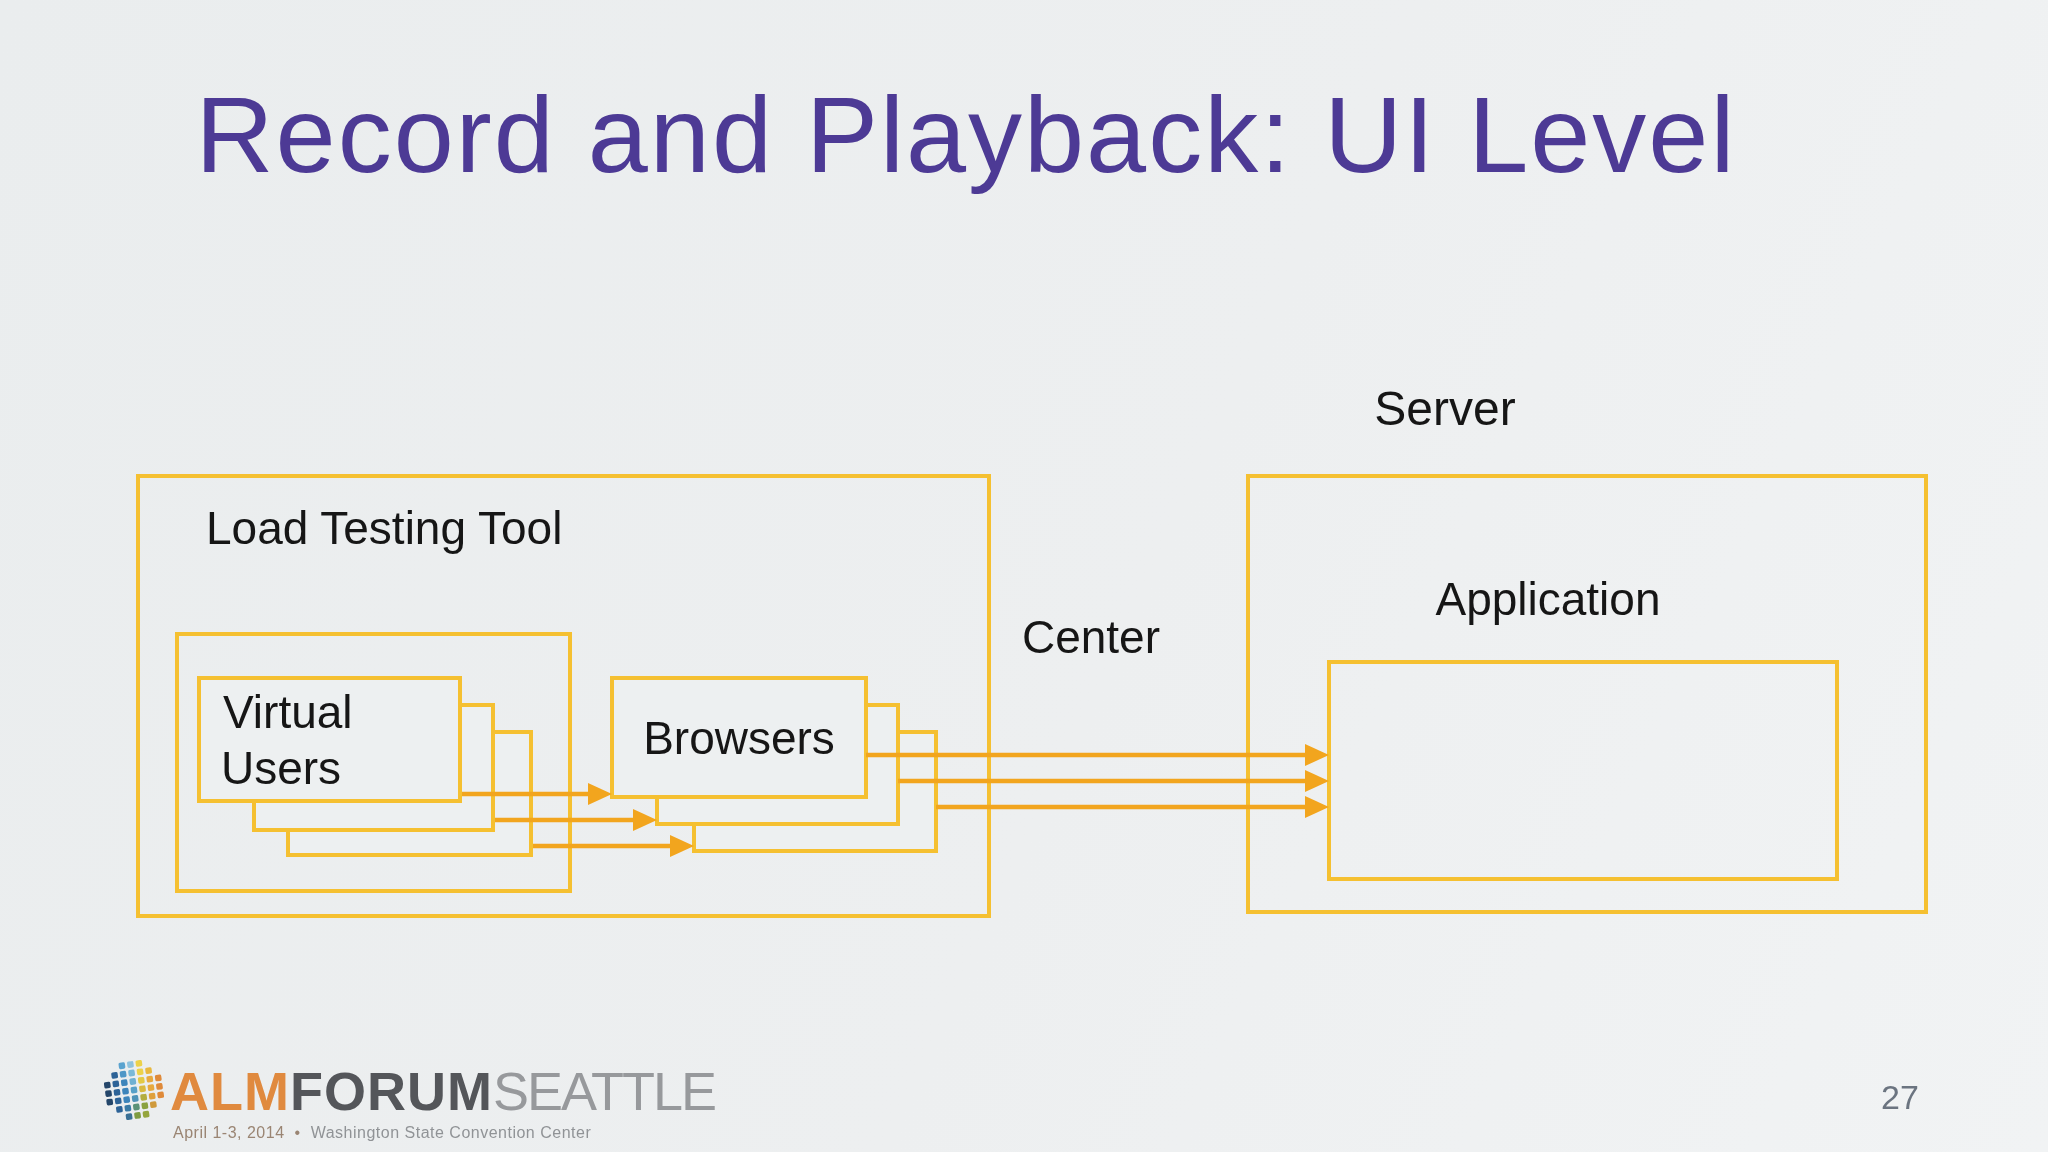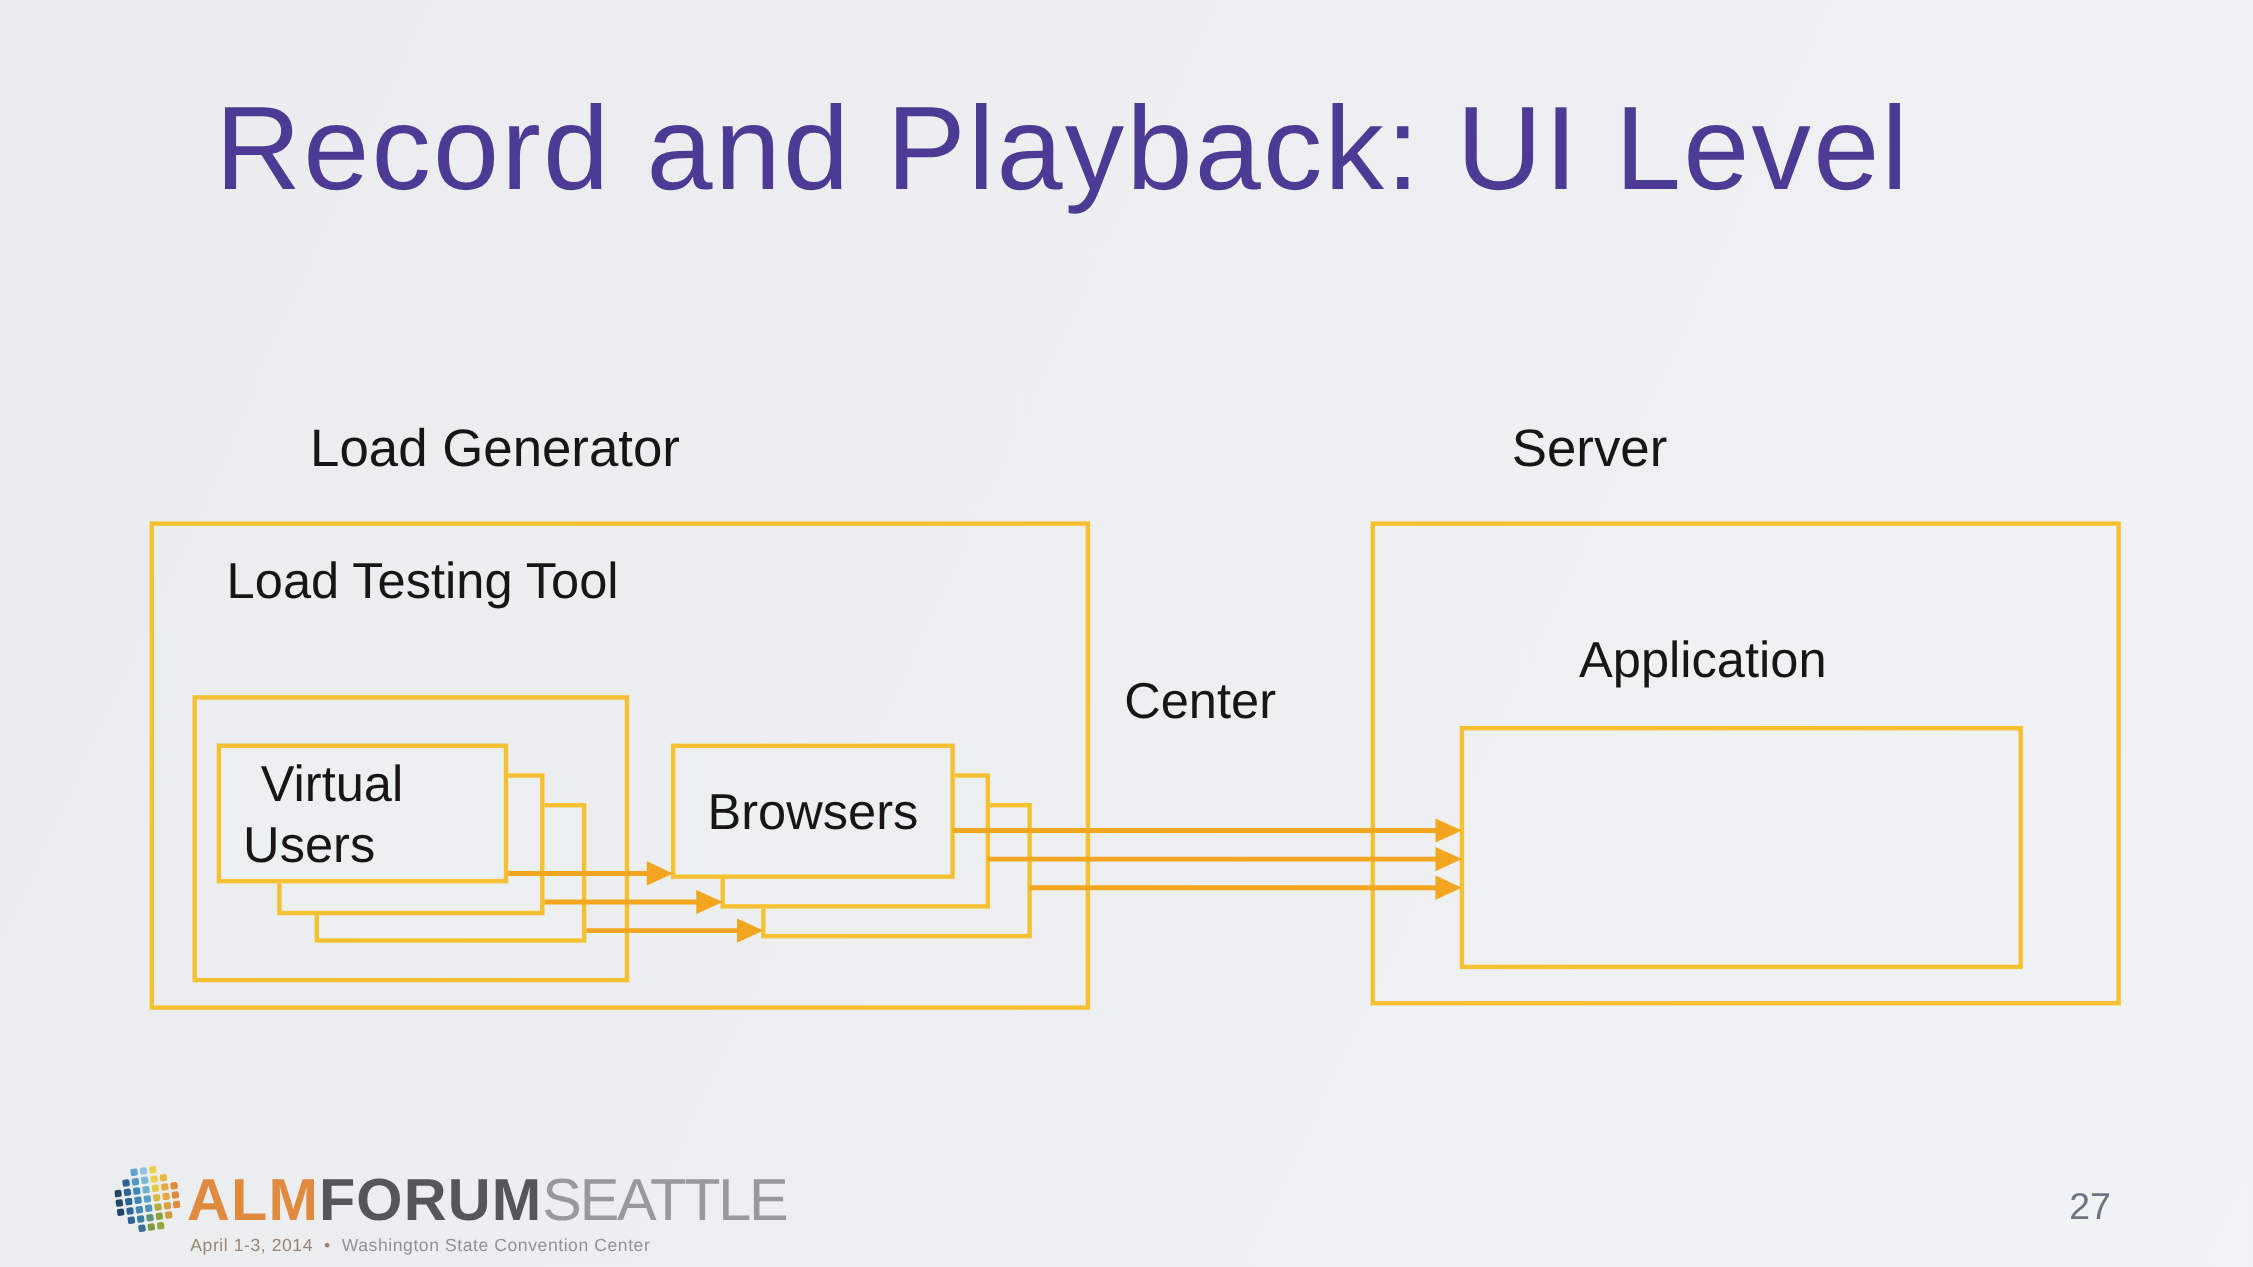--- a/index.html
+++ b/index.html
@@ -39,21 +39,21 @@
   .box-app      {left:1327px;top:660px;width:512px;height:221px;z-index:5;background:transparent;}
   .box-vu-group {left:175px;top:632px;width:397px;height:261px;z-index:5;background:transparent;}
   .box-vu-back  {left:286px;top:730px;width:247px;height:127px;z-index:6;}
   .box-vu-mid   {left:252px;top:703px;width:243px;height:129px;z-index:7;}
   .box-vu-front {left:197px;top:676px;width:265px;height:127px;z-index:8;
                  display:flex;flex-direction:column;justify-content:center;}
   .box-br-back  {left:692px;top:730px;width:246px;height:123px;z-index:6;}
   .box-br-mid   {left:655px;top:703px;width:245px;height:123px;z-index:7;}
   .box-br-front {left:610px;top:676px;width:258px;height:123px;z-index:8;
                  display:flex;align-items:center;justify-content:center;}
-  .vu-line{font-size:46px;line-height:56px;color:#161616;padding-left:36px;white-space:nowrap;}
+  .vu-line{font-size:46px;line-height:56px;color:#161616;padding-left:22px;white-space:nowrap;}
   .vu-line2{padding-left:20px;}
   .br-label{font-size:46px;color:#161616;}
   
   .arrows{position:absolute;left:0;top:0;z-index:40;pointer-events:none;}
   
   .footer-logo{position:absolute;left:104px;top:1056px;width:640px;height:92px;}
   .globe{position:absolute;left:0;top:4px;}
   .wordmark{
     position:absolute;left:66px;top:8px;
     font-size:54px;line-height:54px;white-space:nowrap;
@@ -72,21 +72,20 @@
     text-align:center;font-size:34px;color:#6b7480;
   }
 </style>
 </head>
 <body>
 
 <div class="stage">
 
   <div class="slide-title">Record and Playback: UI Level</div>
 
-  <div class="dlabel lbl-load-generator">Load Generator</div>
   <div class="dlabel lbl-server">Server</div>
 
   <div class="gbox box-load-outer"></div>
   <div class="dlabel lbl-load-testing-tool">Load Testing Tool</div>
 
   <div class="gbox box-vu-group"></div>
   <div class="gbox box-vu-back"></div>
   <div class="gbox box-vu-mid"></div>
   <div class="gbox box-vu-front">
     <div class="vu-line">Virtual</div>

